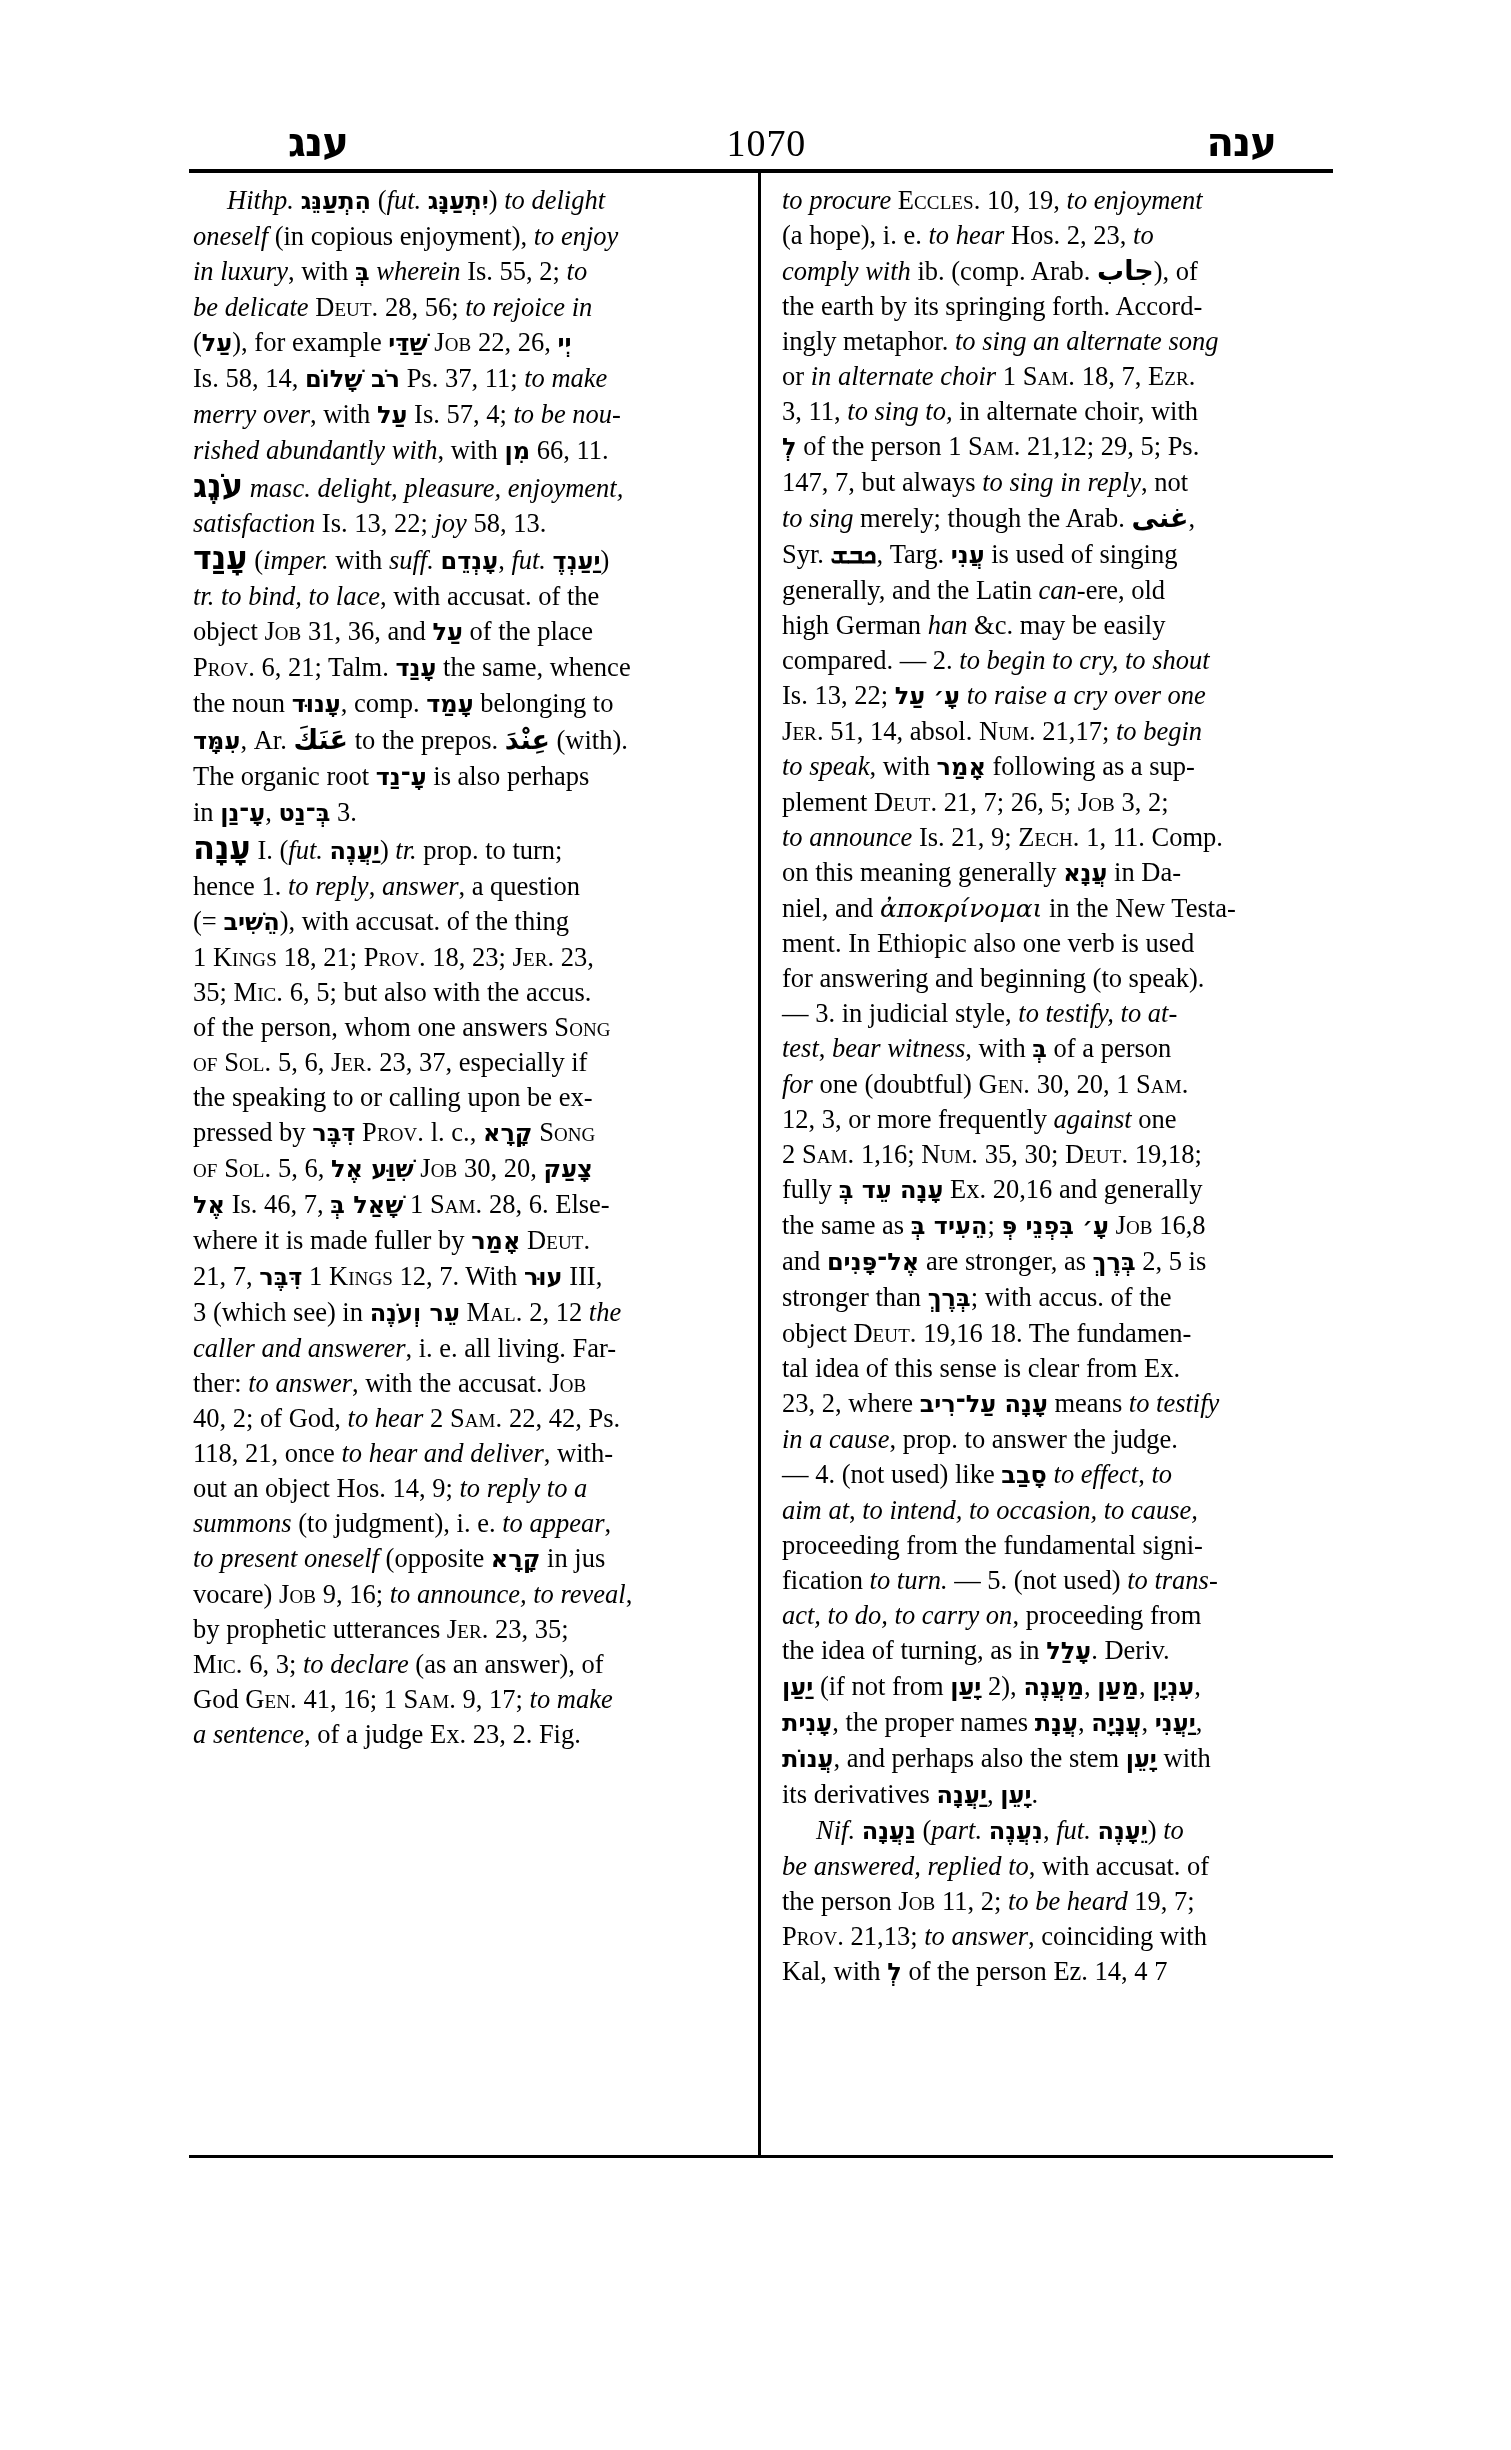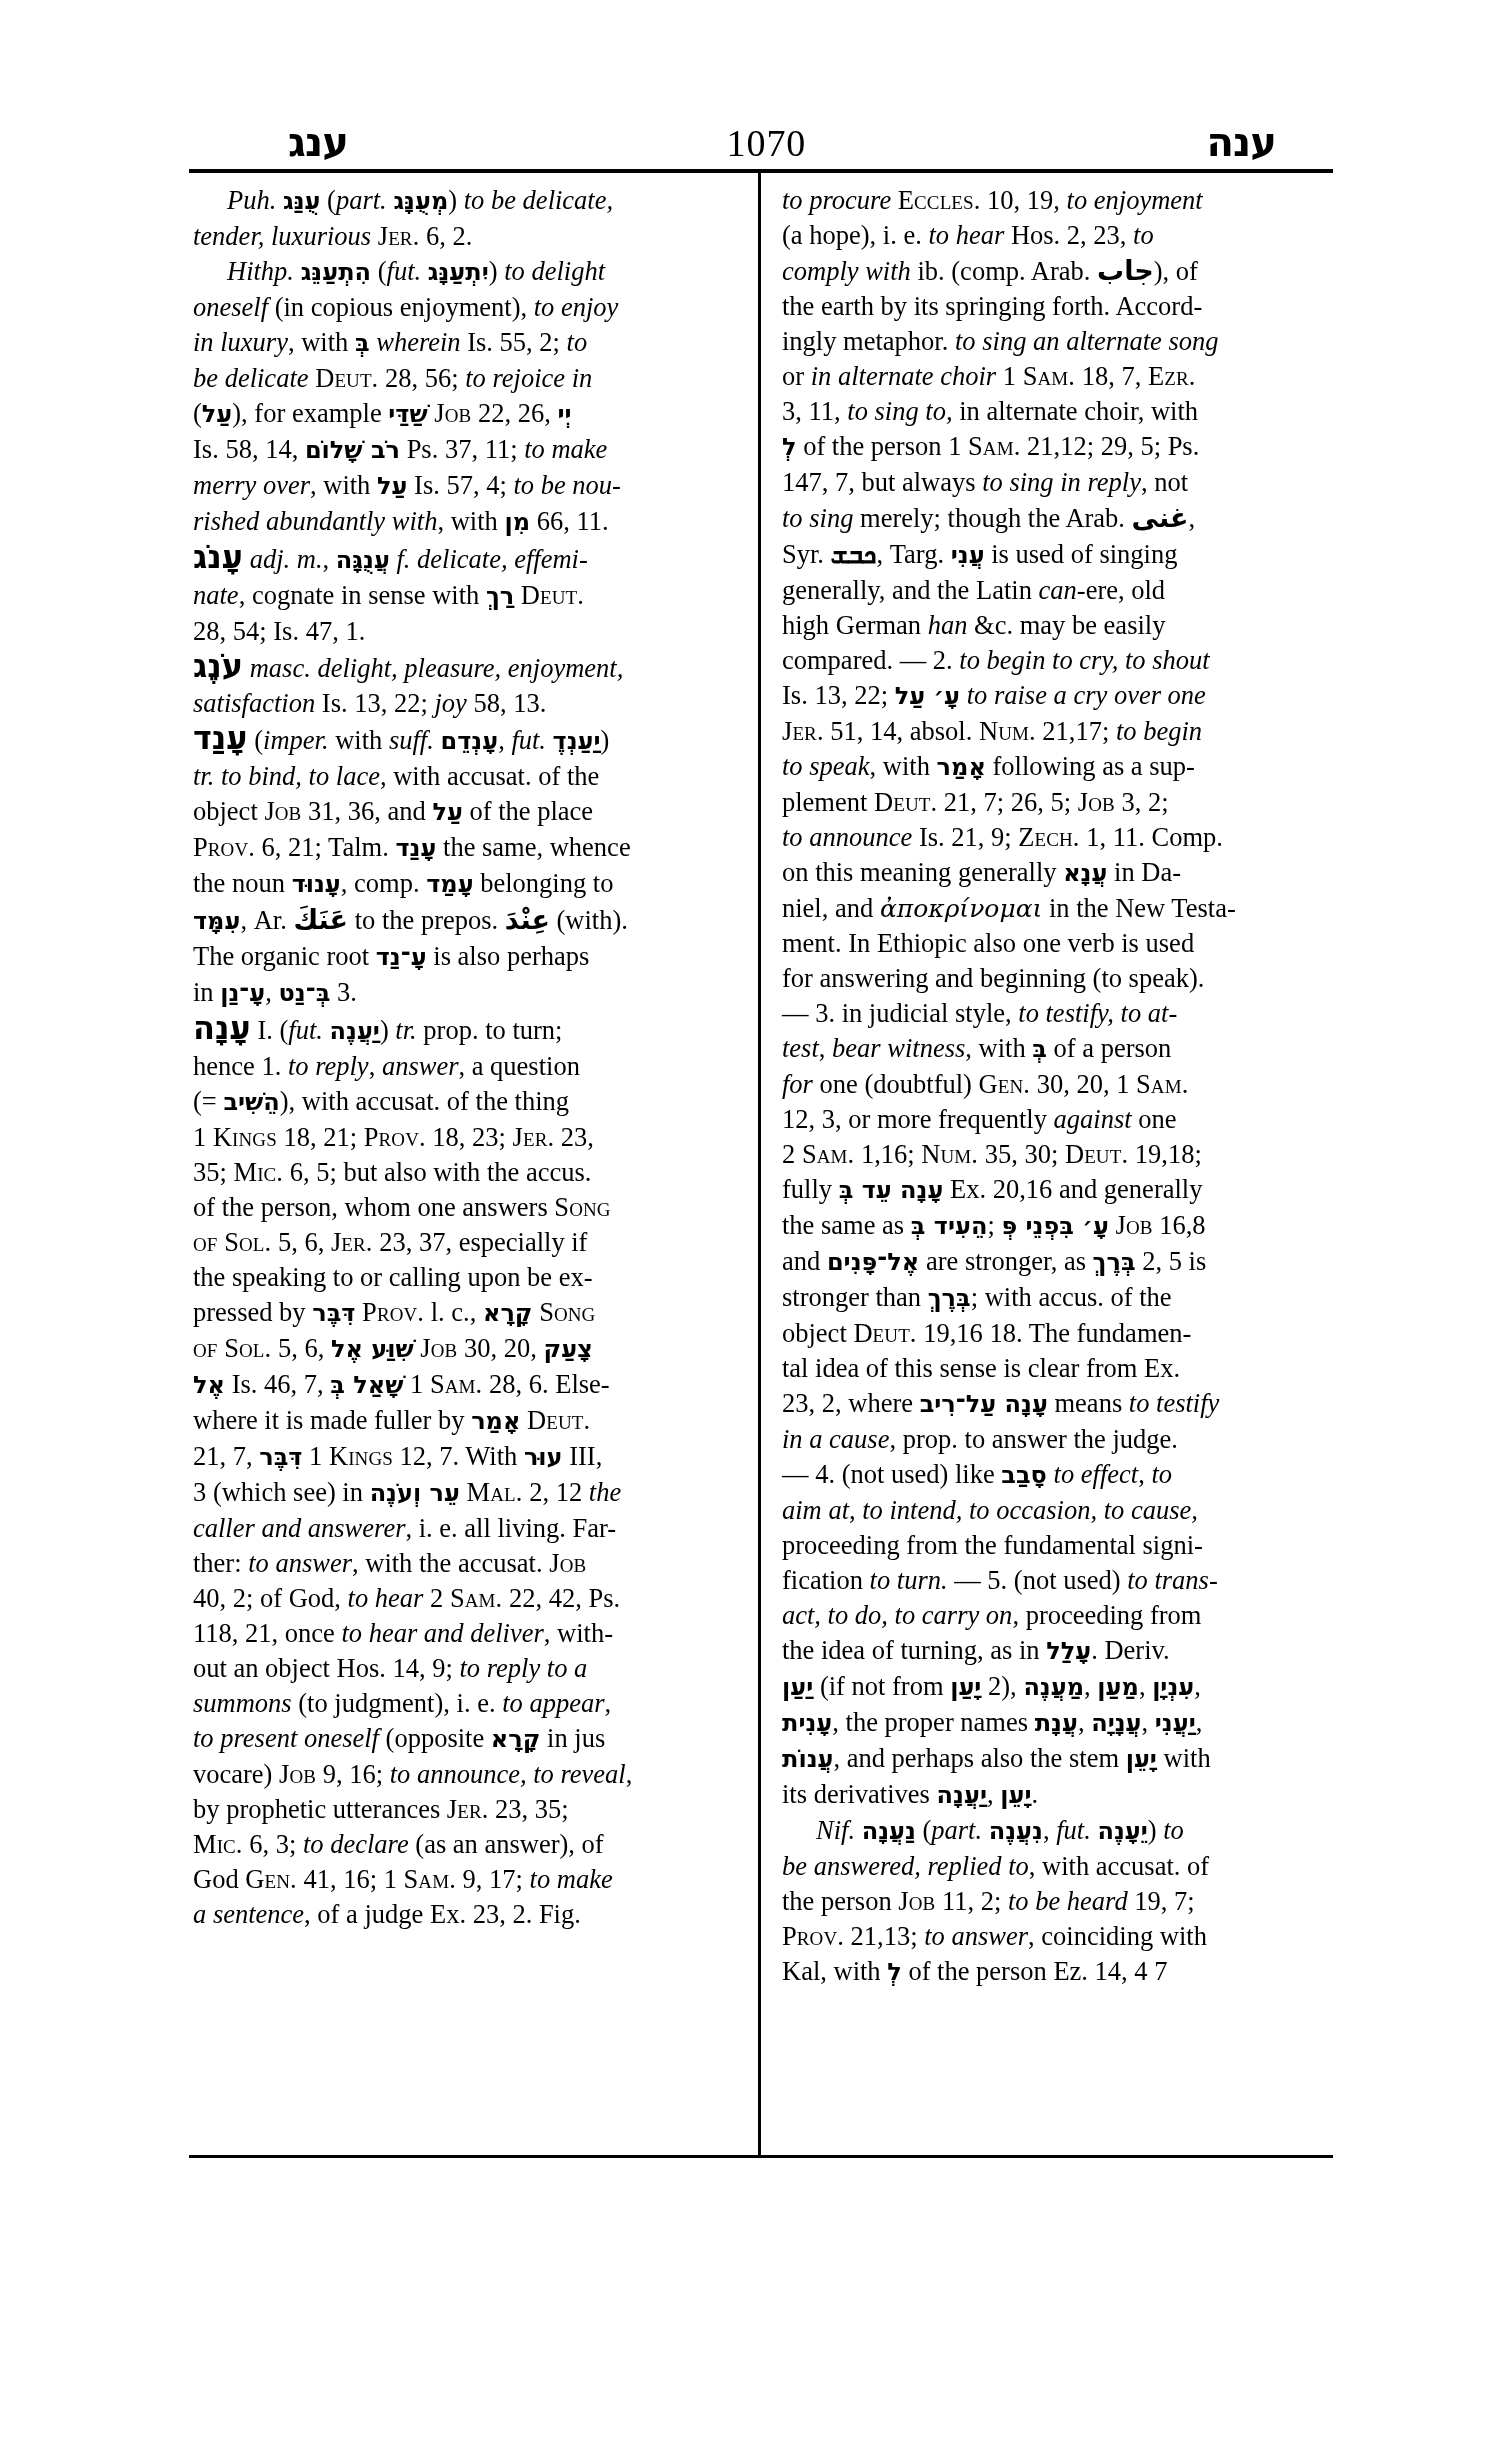--- a/index.html
+++ b/index.html
@@ -82,41 +82,32 @@
     <span class="rh-num">1070</span>
     <span class="rh-heb rh-right">ענה</span>
   </div>
 
   <div class="rule-top"></div>
   <div class="rule-mid"></div>
   <div class="rule-bottom"></div>
 
   <div class="col col-left">
 
-    <p class="ind entry-first">
-      <i>Puh.</i> <span class="hb">עֻנַּג</span> (<i>part.</i> <span class="hb">מְעֻנָּג</span>) <i>to be delicate,</i><br>
-      <i>tender, luxurious</i> <span class="sc">Jer.</span> 6, 2.
-    </p>
 
     <p class="ind entry">
       <i>Hithp.</i> <span class="hb">הִתְעַנֵּג</span> (<i>fut.</i> <span class="hb">יִתְעַנָּג</span>) <i>to delight</i><br>
       <i>oneself</i> (in copious enjoyment), <i>to enjoy</i><br>
       <i>in luxury</i>, with <span class="hb">בְּ</span> <i>wherein</i> Is. 55, 2; <i>to</i><br>
       <i>be delicate</i> <span class="sc">Deut.</span> 28, 56; <i>to rejoice in</i><br>
       (<span class="hb">עַל</span>), for example <span class="hb">שַׁדַּי</span> <span class="sc">Job</span> 22, 26, <span class="hb">יְי</span><br>
       Is. 58, 14, <span class="hb">רֹב שָׁלוֹם</span> Ps. 37, 11; <i>to make</i><br>
       <i>merry over</i>, with <span class="hb">עַל</span> Is. 57, 4; <i>to be nou-</i><br>
       <i>rished abundantly with</i>, with <span class="hb">מִן</span> 66, 11.
     </p>
 
-    <p class="lead entry">
-      <span class="hbig">עָנֹג</span> <i>adj. m.</i>, <span class="hb">עֲנֻגָּה</span> <i>f. delicate, effemi-</i><br>
-      <i>nate</i>, cognate in sense with <span class="hb">רַךְ</span> <span class="sc">Deut.</span><br>
-      28, 54; Is. 47, 1.
-    </p>
 
     <p class="lead entry">
       <span class="hbig">עֹנֶג</span> <i>masc. delight, pleasure, enjoyment,</i><br>
       <i>satisfaction</i> Is. 13, 22; <i>joy</i> 58, 13.
     </p>
 
     <p class="lead entry">
       <span class="hbig">עָנַד</span> (<i>imper.</i> with <i>suff.</i> <span class="hb">עָנְדֵם</span>, <i>fut.</i> <span class="hb">יַעַנְדֶ</span>)<br>
       <i>tr. to bind, to lace</i>, with accusat. of the<br>
       object <span class="sc">Job</span> 31, 36, and <span class="hb">עַל</span> of the place<br>

